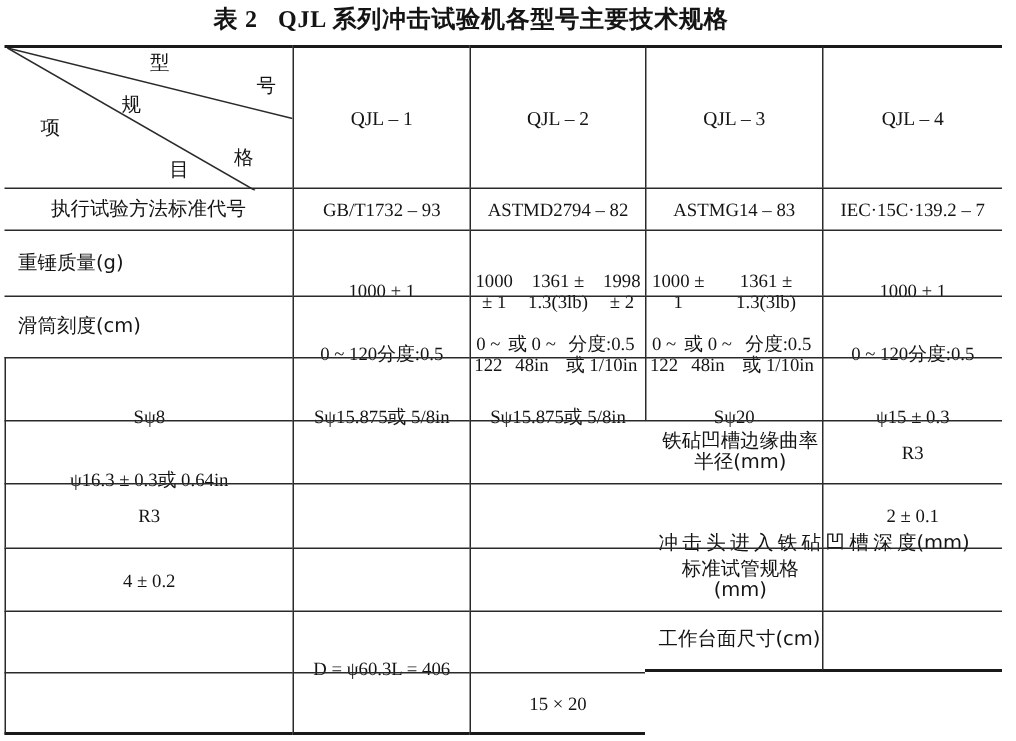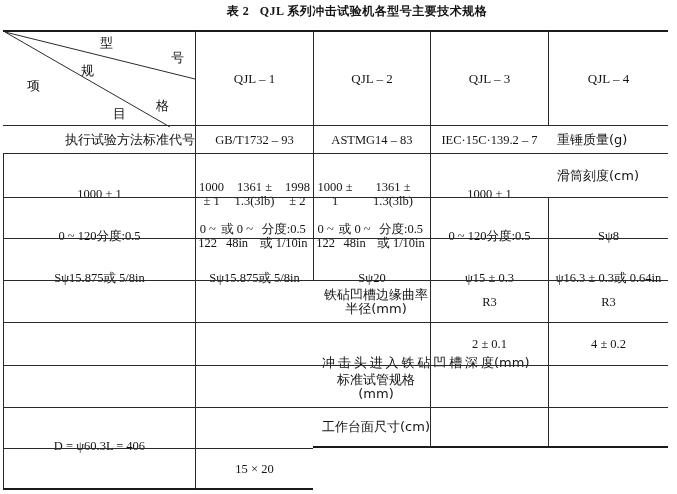--- a/index.html
+++ b/index.html
@@ -1,33 +1,33 @@
 <!DOCTYPE html>
 <html><head>
 <meta charset="utf-8">
 <style>
   html, body { margin: 0; padding: 0; background: #ffffff; }
   body { width: 677px; height: 494px; position: relative; overflow: hidden; color: #141414;
          font-family: "Liberation Serif", "DejaVu Serif", serif; }
   .title { position: absolute; left: 0; top: 3px; width: 628px; text-align: center;
-           font-size: 12px; font-weight: bold; letter-spacing: 0.5px; white-space: pre; margin-left: 43px; }
+           font-size: 16px; font-weight: bold; letter-spacing: 0.5px; white-space: pre; }
   .table { position: absolute; left: 3px; top: 30px; width: 665px; display: grid;
            grid-template-columns: 192px 118px 117px 118px 120px;
            grid-template-rows: 95px 28px 44px 41px 42px 42px 43px 42px 41px 42px; }
   .cell { box-sizing: border-box; border-top: 1px solid #2a2a2a; position: relative;
           display: flex; align-items: center; justify-content: center; text-align: center;
           font-size: 12.5px; line-height: 14px; }
   .cell.vl { border-left: 1px solid #2a2a2a; }
   .cell.first { border-top: 2px solid #1a1a1a; }
   .cell.last { border-bottom: 2px solid #1a1a1a; align-items: center; }
   .lines { display: flex; flex-direction: row; align-items: center; margin-top: 36px; }
   .lines.left { align-items: center; }
   .label { justify-content: flex-start; padding-left: 9px; font-size: 13px;
            font-family: "DejaVu Sans", "Liberation Sans", sans-serif; }
-  .label.center { justify-content: flex-end; padding-left: 0; }
+  .label.center { justify-content: center; padding-left: 0; }
   .label .lines { align-items: flex-start; }
   .just { display: block; width: 172px; text-align: justify; text-align-last: justify; line-height: 19px; }
   .model { font-size: 13px; }
   .corner { display: block; }
   .corner svg { position: absolute; left: 0; top: 0; }
   .ck { position: absolute; font-size: 13px; font-family: "DejaVu Sans", "Liberation Sans", sans-serif; }
 </style>
 </head>
 <body>
 
@@ -52,20 +52,23 @@
   <div class="cell first vl model">QJL – 3</div>
   <div class="cell first vl model">QJL – 4</div>
 
   <div class="cell label center">
       <span>执行试验方法标准代号</span>
     </div>
   <div class="cell vl">
       <span>GB/T1732 – 93</span>
     </div>
   <div class="cell vl">
+      <span>ASTMD2794 – 82</span>
+    </div>
+  <div class="cell vl">
       <span>ASTMG14 – 83</span>
     </div>
   <div class="cell vl">
       <span>IEC·15C·139.2 – 7</span>
     </div>
 
   <div class="cell label">
       <span>重锤质量(g)</span>
     </div>
   <div class="cell vl">

